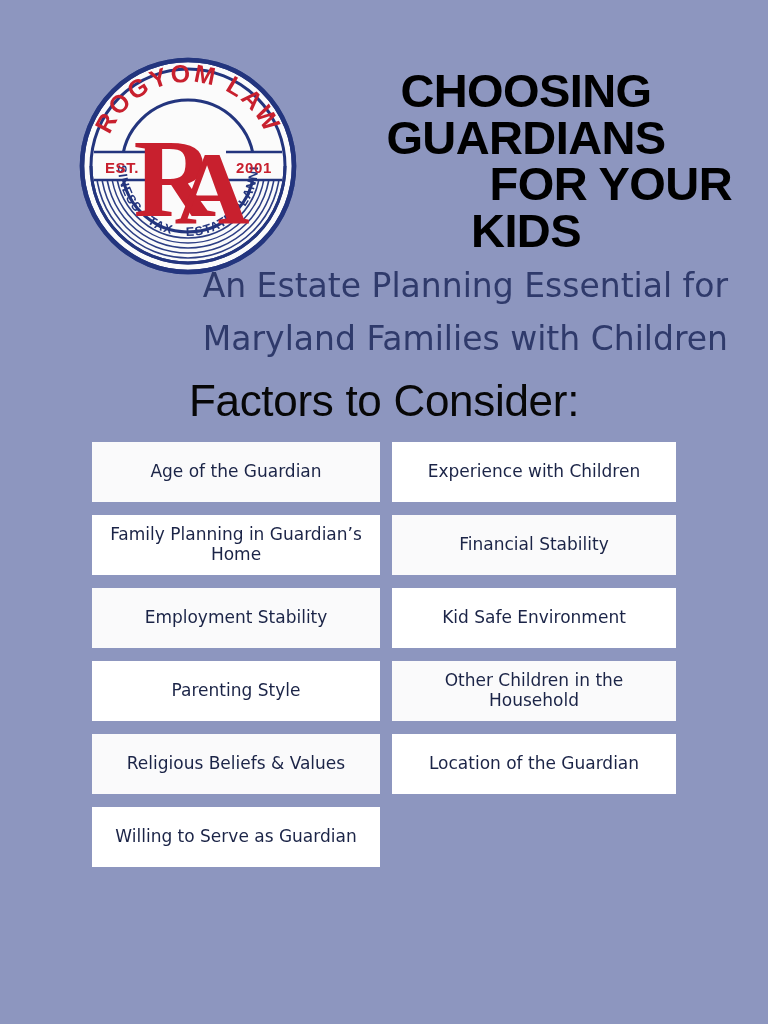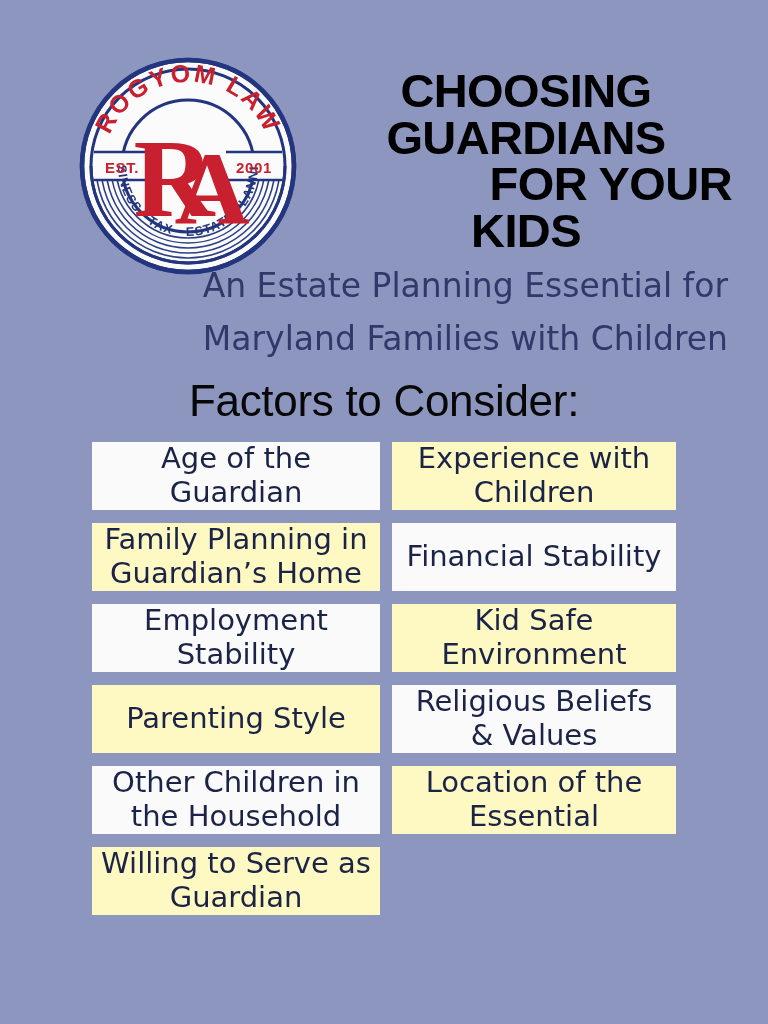--- a/index.html
+++ b/index.html
@@ -89,36 +89,36 @@
   .factors {
     margin: 18px auto 0 auto;
     width: 584px;
     display: grid;
     grid-template-columns: 288px 284px;
     column-gap: 12px;
     row-gap: 13px;
   }
 
   .factor-cell {
-    height: 68px;
+    height: 60px;
     display: flex;
     align-items: center;
     justify-content: center;
     text-align: center;
     box-sizing: border-box;
     padding: 2px 8px;
     color: #1b2447;
-    font-size: 29px;
+    font-size: 17px;
     line-height: 1.16;
     font-family: "DejaVu Sans", sans-serif;
     font-weight: 400;
   }
 
   .factor-cell.light { background: #fafafb; }
-  .factor-cell.shade { background: #fef9c3; text-align: center; }
+  .factor-cell.shade { background: #ffffff; text-align: center; }
 
   .factor-cell span { display: block; }
 </style>
 </head>
 <body>
 
 <div class="header">
 
   <div class="logo-wrap">
     <svg viewBox="0 0 220 220" xmlns="http://www.w3.org/2000/svg">
@@ -206,24 +206,24 @@
   <div class="factor-cell light">
       <span>Employment Stability</span>
     </div>
   <div class="factor-cell shade">
       <span>Kid Safe Environment</span>
     </div>
   <div class="factor-cell shade">
       <span>Parenting Style</span>
     </div>
   <div class="factor-cell light">
+      <span>Other Children in the Household</span>
+    </div>
+  <div class="factor-cell light">
       <span>Religious Beliefs &amp; Values</span>
     </div>
-  <div class="factor-cell light">
-      <span>Other Children in the Household</span>
-    </div>
-  <div class="factor-cell shade">
-      <span>Location of the Essential</span>
+  <div class="factor-cell shade">
+      <span>Location of the Guardian</span>
     </div>
   <div class="factor-cell shade">
       <span>Willing to Serve as Guardian</span>
     </div>
 </div>
 
 </body></html>

